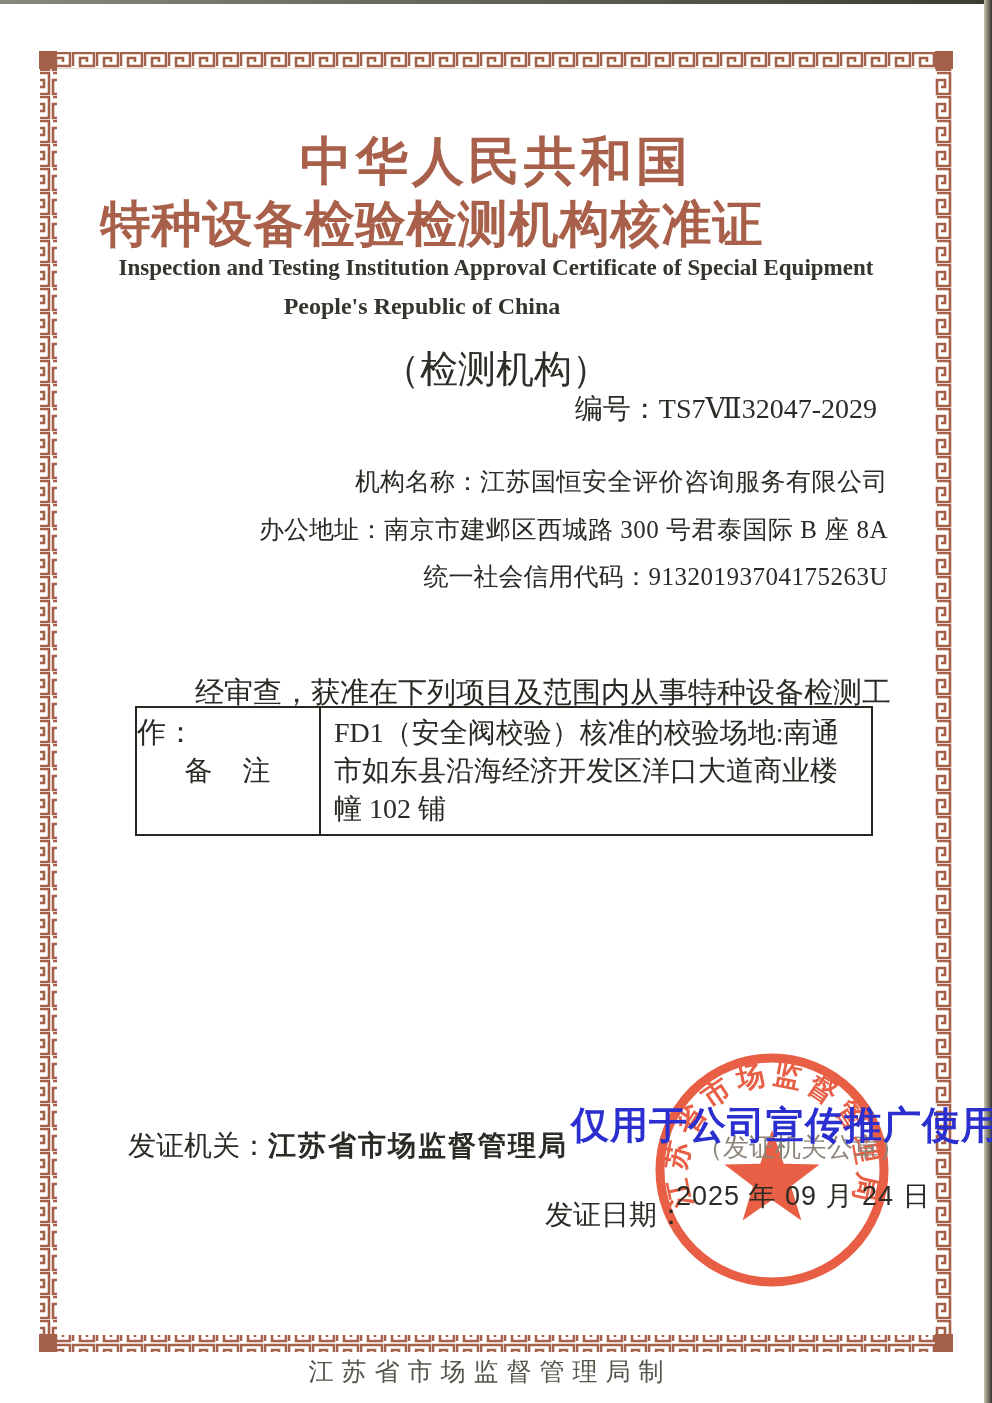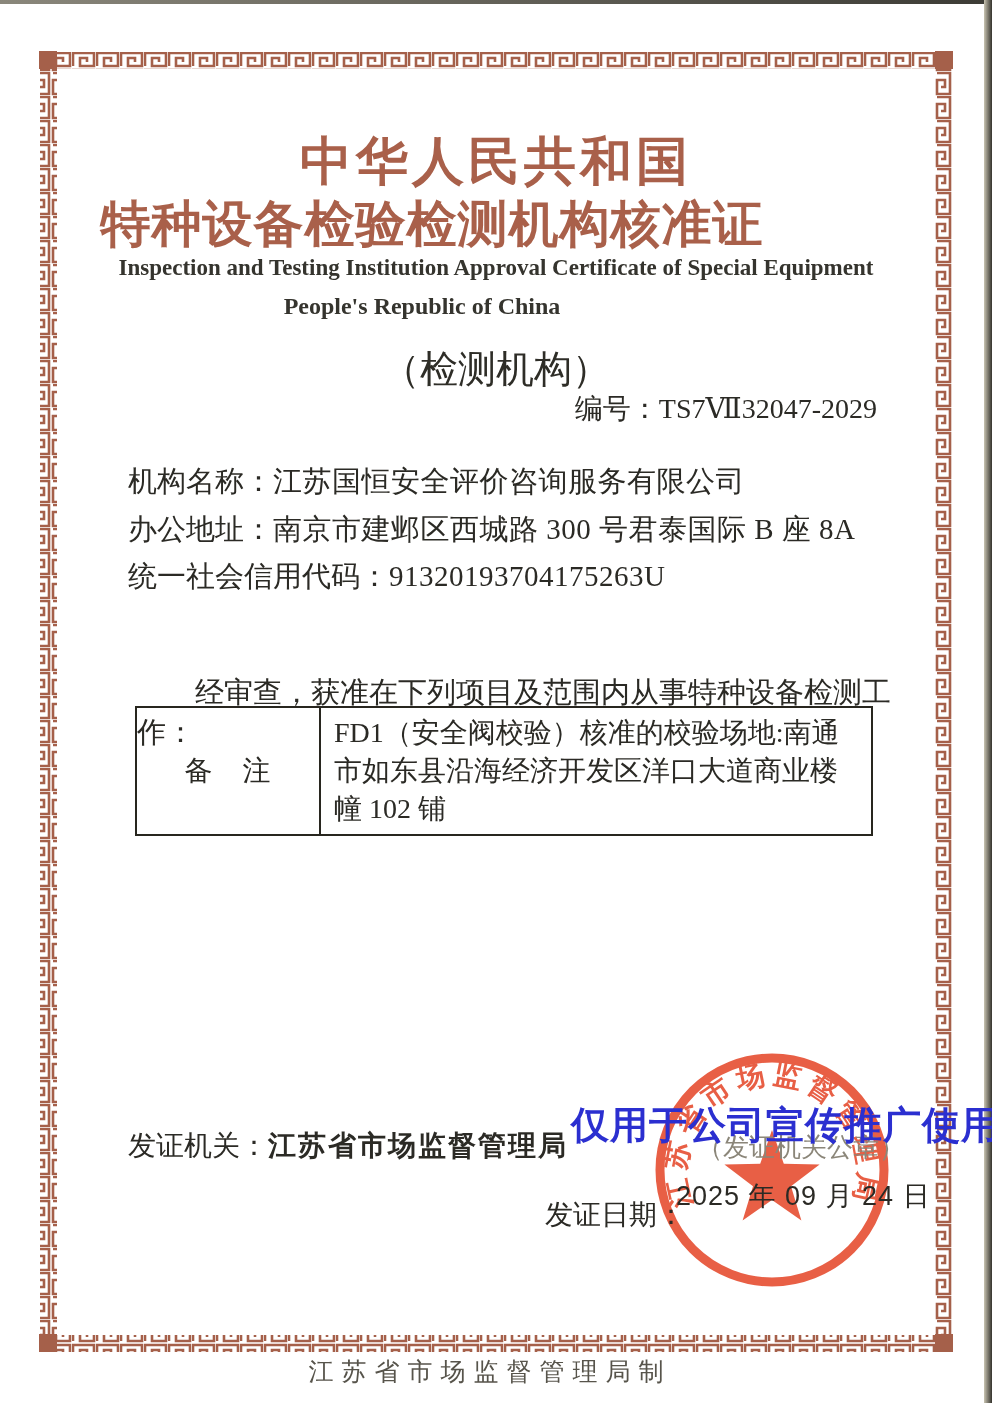--- a/index.html
+++ b/index.html
@@ -27,21 +27,21 @@
       font-family:"Liberation Sans","DejaVu Sans",sans-serif;}
   .en1{position:absolute;left:0;top:255px;width:992px;text-align:center;
       font-size:23px;font-weight:bold;color:#35342e;}
   .en2{position:absolute;left:0;top:293px;width:844px;text-align:center;
       font-size:24px;font-weight:bold;color:#35342e;}
   .sub{position:absolute;left:0;top:344px;width:992px;text-align:center;
       font-size:38px;color:#2e2d27;}
   .certno{position:absolute;top:390px;right:115px;font-size:28px;color:#2b2a25;}
   
   .fields{position:absolute;left:128px;top:458px;width:760px;}
-  .field-row{font-size:29px;line-height:47.5px;white-space:nowrap;}
+  .field-row{font-size:25px;line-height:47.5px;white-space:nowrap;text-align:right;}
   .fvalue{letter-spacing:0.5px;}
   
   .intro{position:absolute;left:128px;top:664px;width:760px;margin:9px;
       font-size:29px;text-indent:2em;}
   
   .approval-table{position:absolute;left:135px;top:706px;width:738px;
       border-collapse:collapse;font-size:28px;}
   .approval-table td{border:2.5px solid #28261f;vertical-align:middle;}
   .approval-table .th{width:180px;text-align:center;letter-spacing:1px;}
   .approval-table .tv{padding:6px 10px 6px 13px;line-height:38px;}

